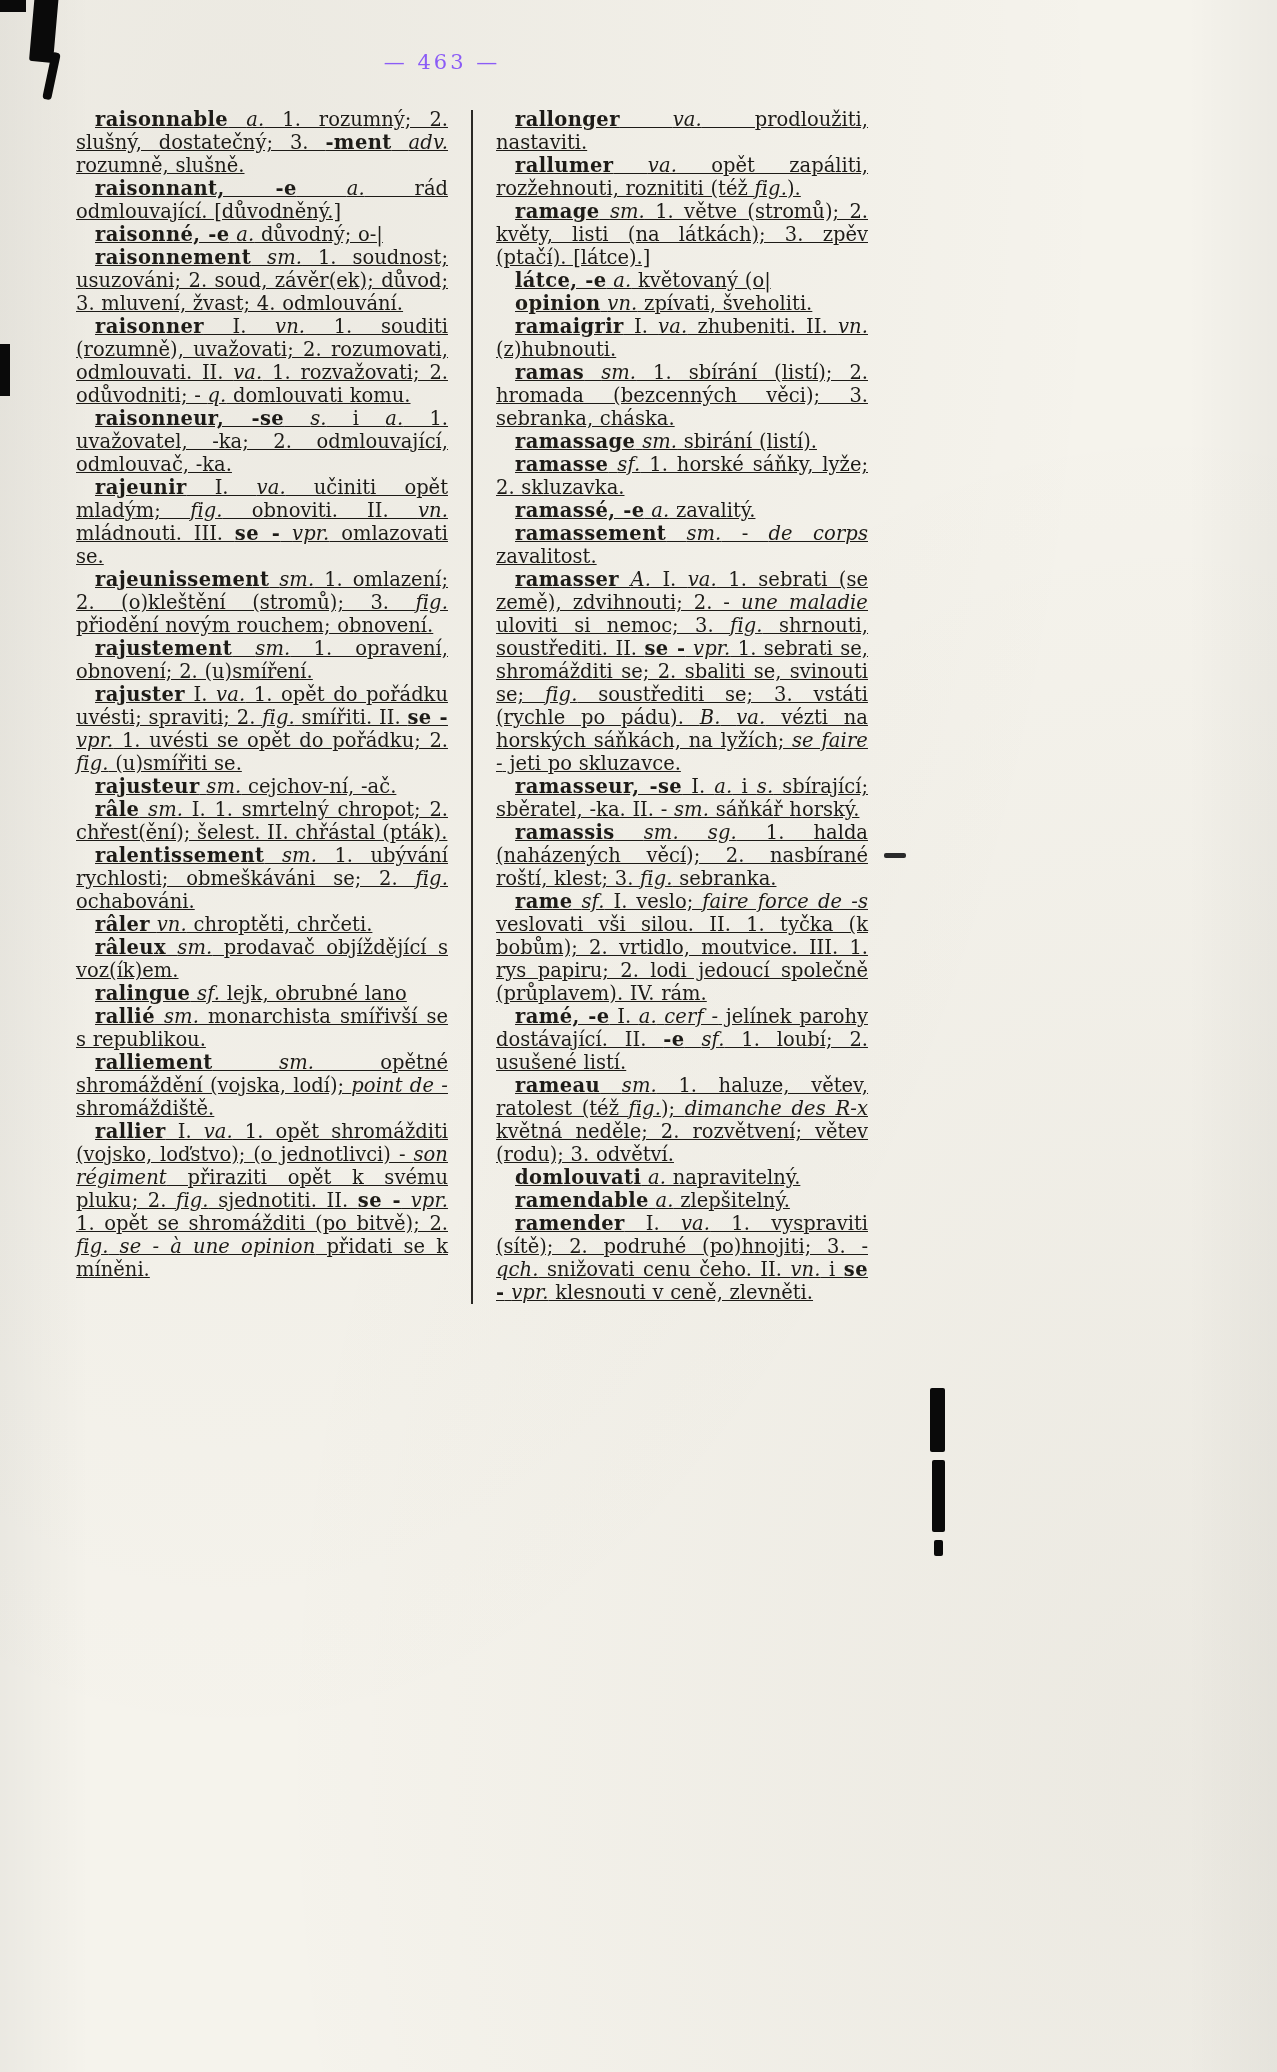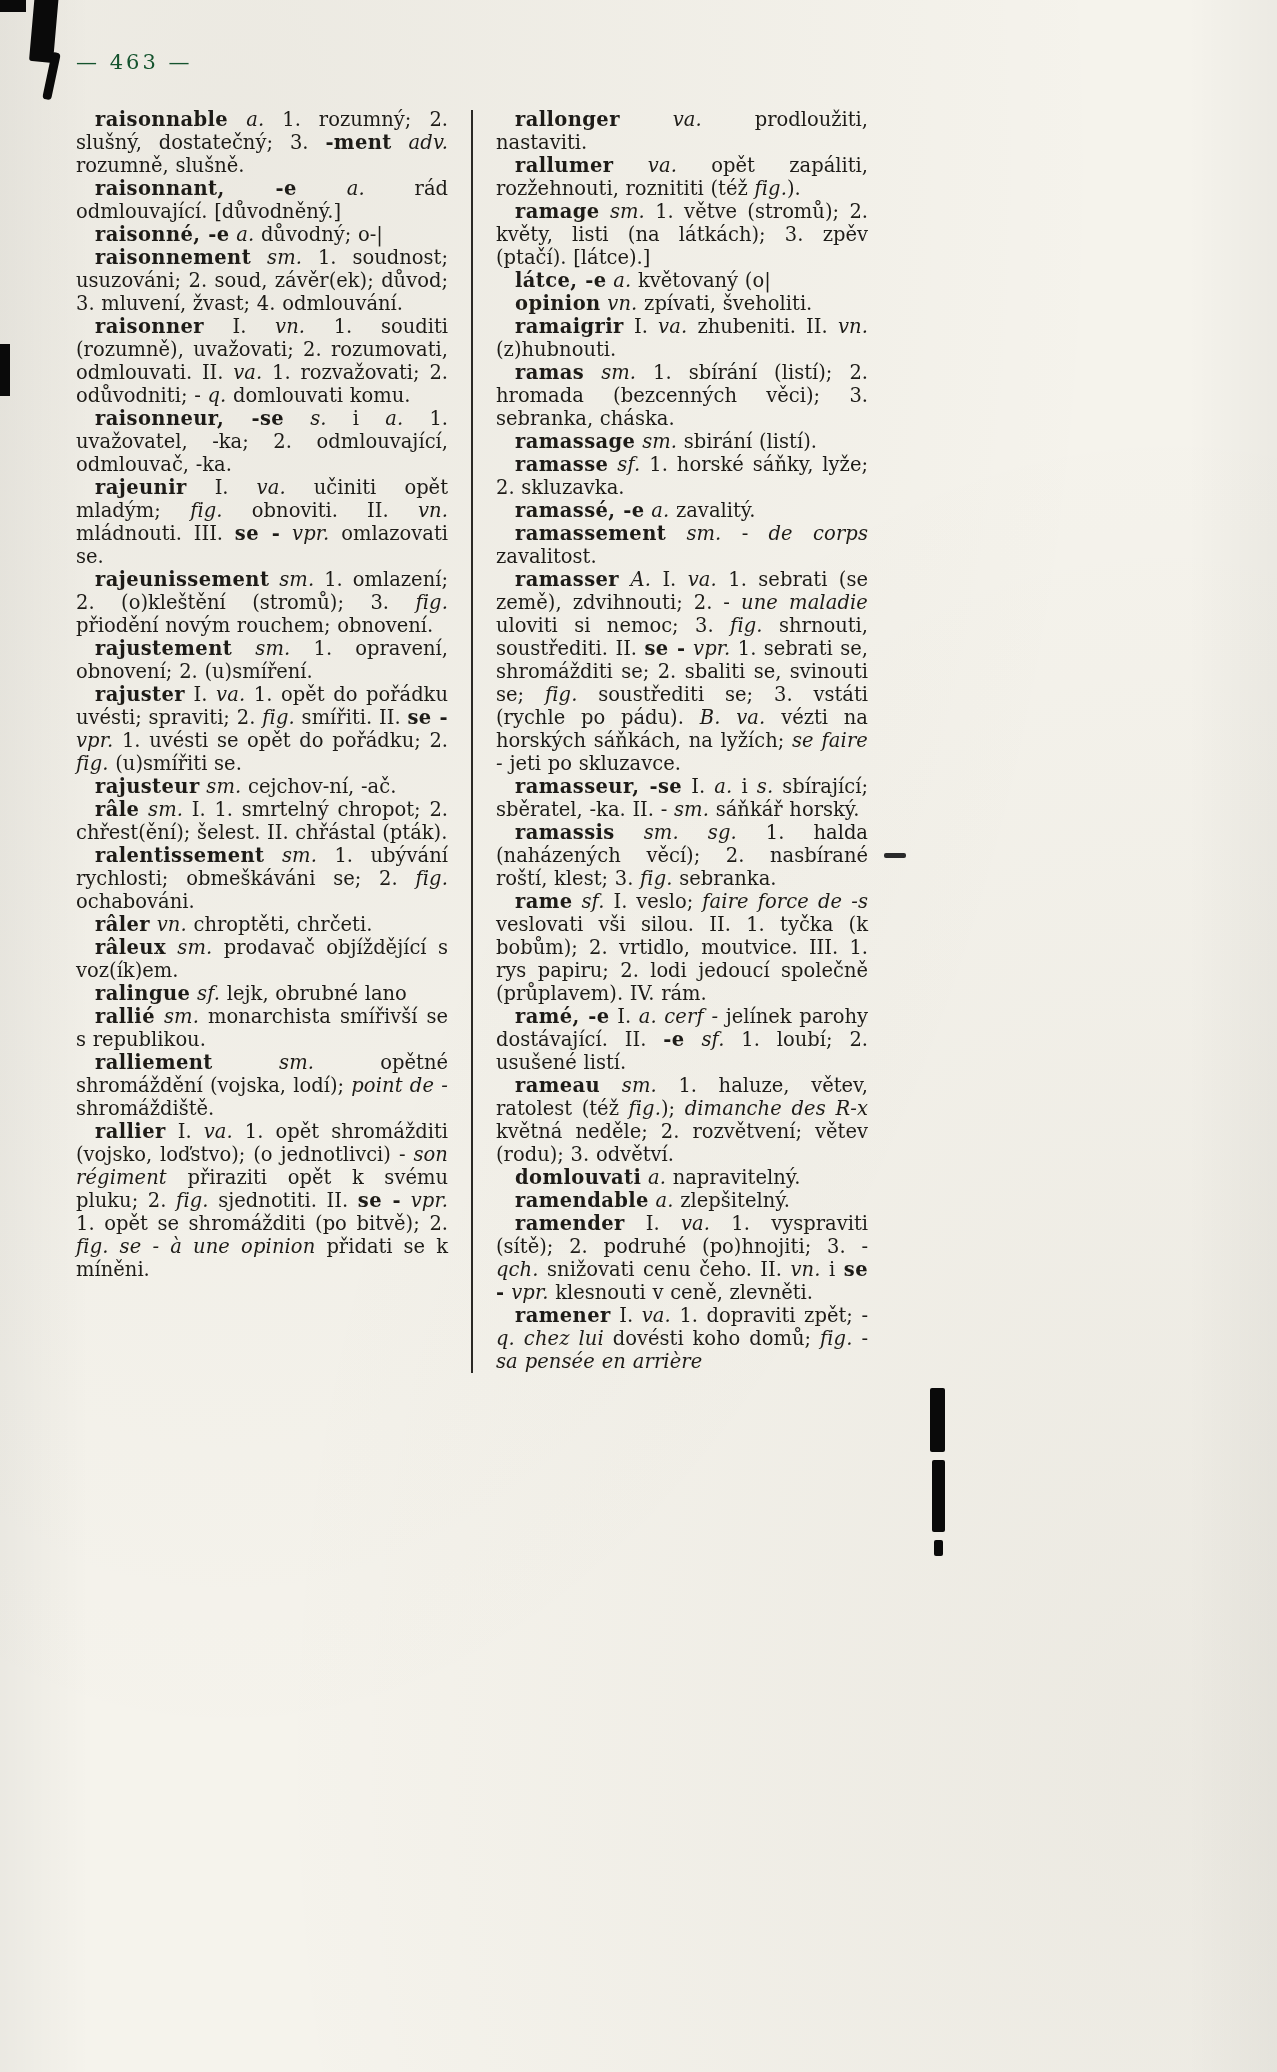--- a/index.html
+++ b/index.html
@@ -28,28 +28,30 @@
       radial-gradient(ellipse at 92% 85%, rgba(60,50,30,0.05), transparent 55%),
       linear-gradient(90deg, rgba(0,0,0,0.045), rgba(0,0,0,0) 7%, rgba(0,0,0,0) 93%, rgba(0,0,0,0.04));
   }
   .content{
     position:absolute;
     left:76px;
     top:50px;
     width:792px;
   }
   .page-number{
+    text-align:center;
     font-size:21px;
     letter-spacing:3px;
-    color:#14532d;
+    color:#8b5cf6;
     margin:0 60px 34px 0;
   }
   .columns{
     display:flex;
     align-items:stretch;
+    text-decoration:underline;
   }
   .col{
     width:372px;
     flex:none;
     font-size:19.5px;
     line-height:23px;
     text-align:justify;
     text-rendering:optimizeLegibility;
   }
   .divider{
@@ -130,17 +132,16 @@
           <p class="entry"><b>ramassement</b> <i>sm.</i> - <i>de corps</i> zavalitost.</p>
           <p class="entry"><b>ramasser</b> <i>A.</i> I. <i>va.</i> 1. sebrati (se země), zdvihnouti; 2. - <i>une maladie</i> uloviti si nemoc; 3. <i>fig.</i> shrnouti, soustřediti. II. <b>se -</b> <i>vpr.</i> 1. sebrati se, shromážditi se; 2. sbaliti se, svinouti se; <i>fig.</i> soustřediti se; 3. vstáti (rychle po pádu). <i>B.</i> <i>va.</i> vézti na horských sáňkách, na lyžích; <i>se faire -</i> jeti po skluzavce.</p>
           <p class="entry"><b>ramasseur, -se</b> I. <i>a.</i> i <i>s.</i> sbírající; sběratel, -ka. II. - <i>sm.</i> sáňkář horský.</p>
           <p class="entry"><b>ramassis</b> <i>sm. sg.</i> 1. halda (naházených věcí); 2. nasbírané roští, klest; 3. <i>fig.</i> sebranka.</p>
           <p class="entry"><b>rame</b> <i>sf.</i> I. veslo; <i>faire force de -s</i> veslovati vši silou. II. 1. tyčka (k bobům); 2. vrtidlo, moutvice. III. 1. rys papiru; 2. lodi jedoucí společně (průplavem). IV. rám.</p>
           <p class="entry"><b>ramé, -e</b> I. <i>a.</i> <i>cerf -</i> jelínek parohy dostávající. II. <b>-e</b> <i>sf.</i> 1. loubí; 2. usušené listí.</p>
           <p class="entry"><b>rameau</b> <i>sm.</i> 1. haluze, větev, ratolest (též <i>fig.</i>); <i>dimanche des R-x</i> květná neděle; 2. rozvětvení; větev (rodu); 3. odvětví.</p>
           <p class="entry"><b>domlouvati</b> <i>a.</i> napravitelný.</p>
           <p class="entry"><b>ramendable</b> <i>a.</i> zlepšitelný.</p>
           <p class="entry"><b>ramender</b> I. <i>va.</i> 1. vyspraviti (sítě); 2. podruhé (po)hnojiti; 3. - <i>qch.</i> snižovati cenu čeho. II. <i>vn.</i> i <b>se -</b> <i>vpr.</i> klesnouti v ceně, zlevněti.</p>
-          <p class="entry"><b>ramener</b> I. <i>va.</i> 1. dopraviti zpět; - <i>q. chez lui</i> dovésti koho domů; <i>fig.</i> - <i>sa pensée en arrière</i></p>
         </div>
     </div>
   </div>
 </div>
 
 </body></html>

